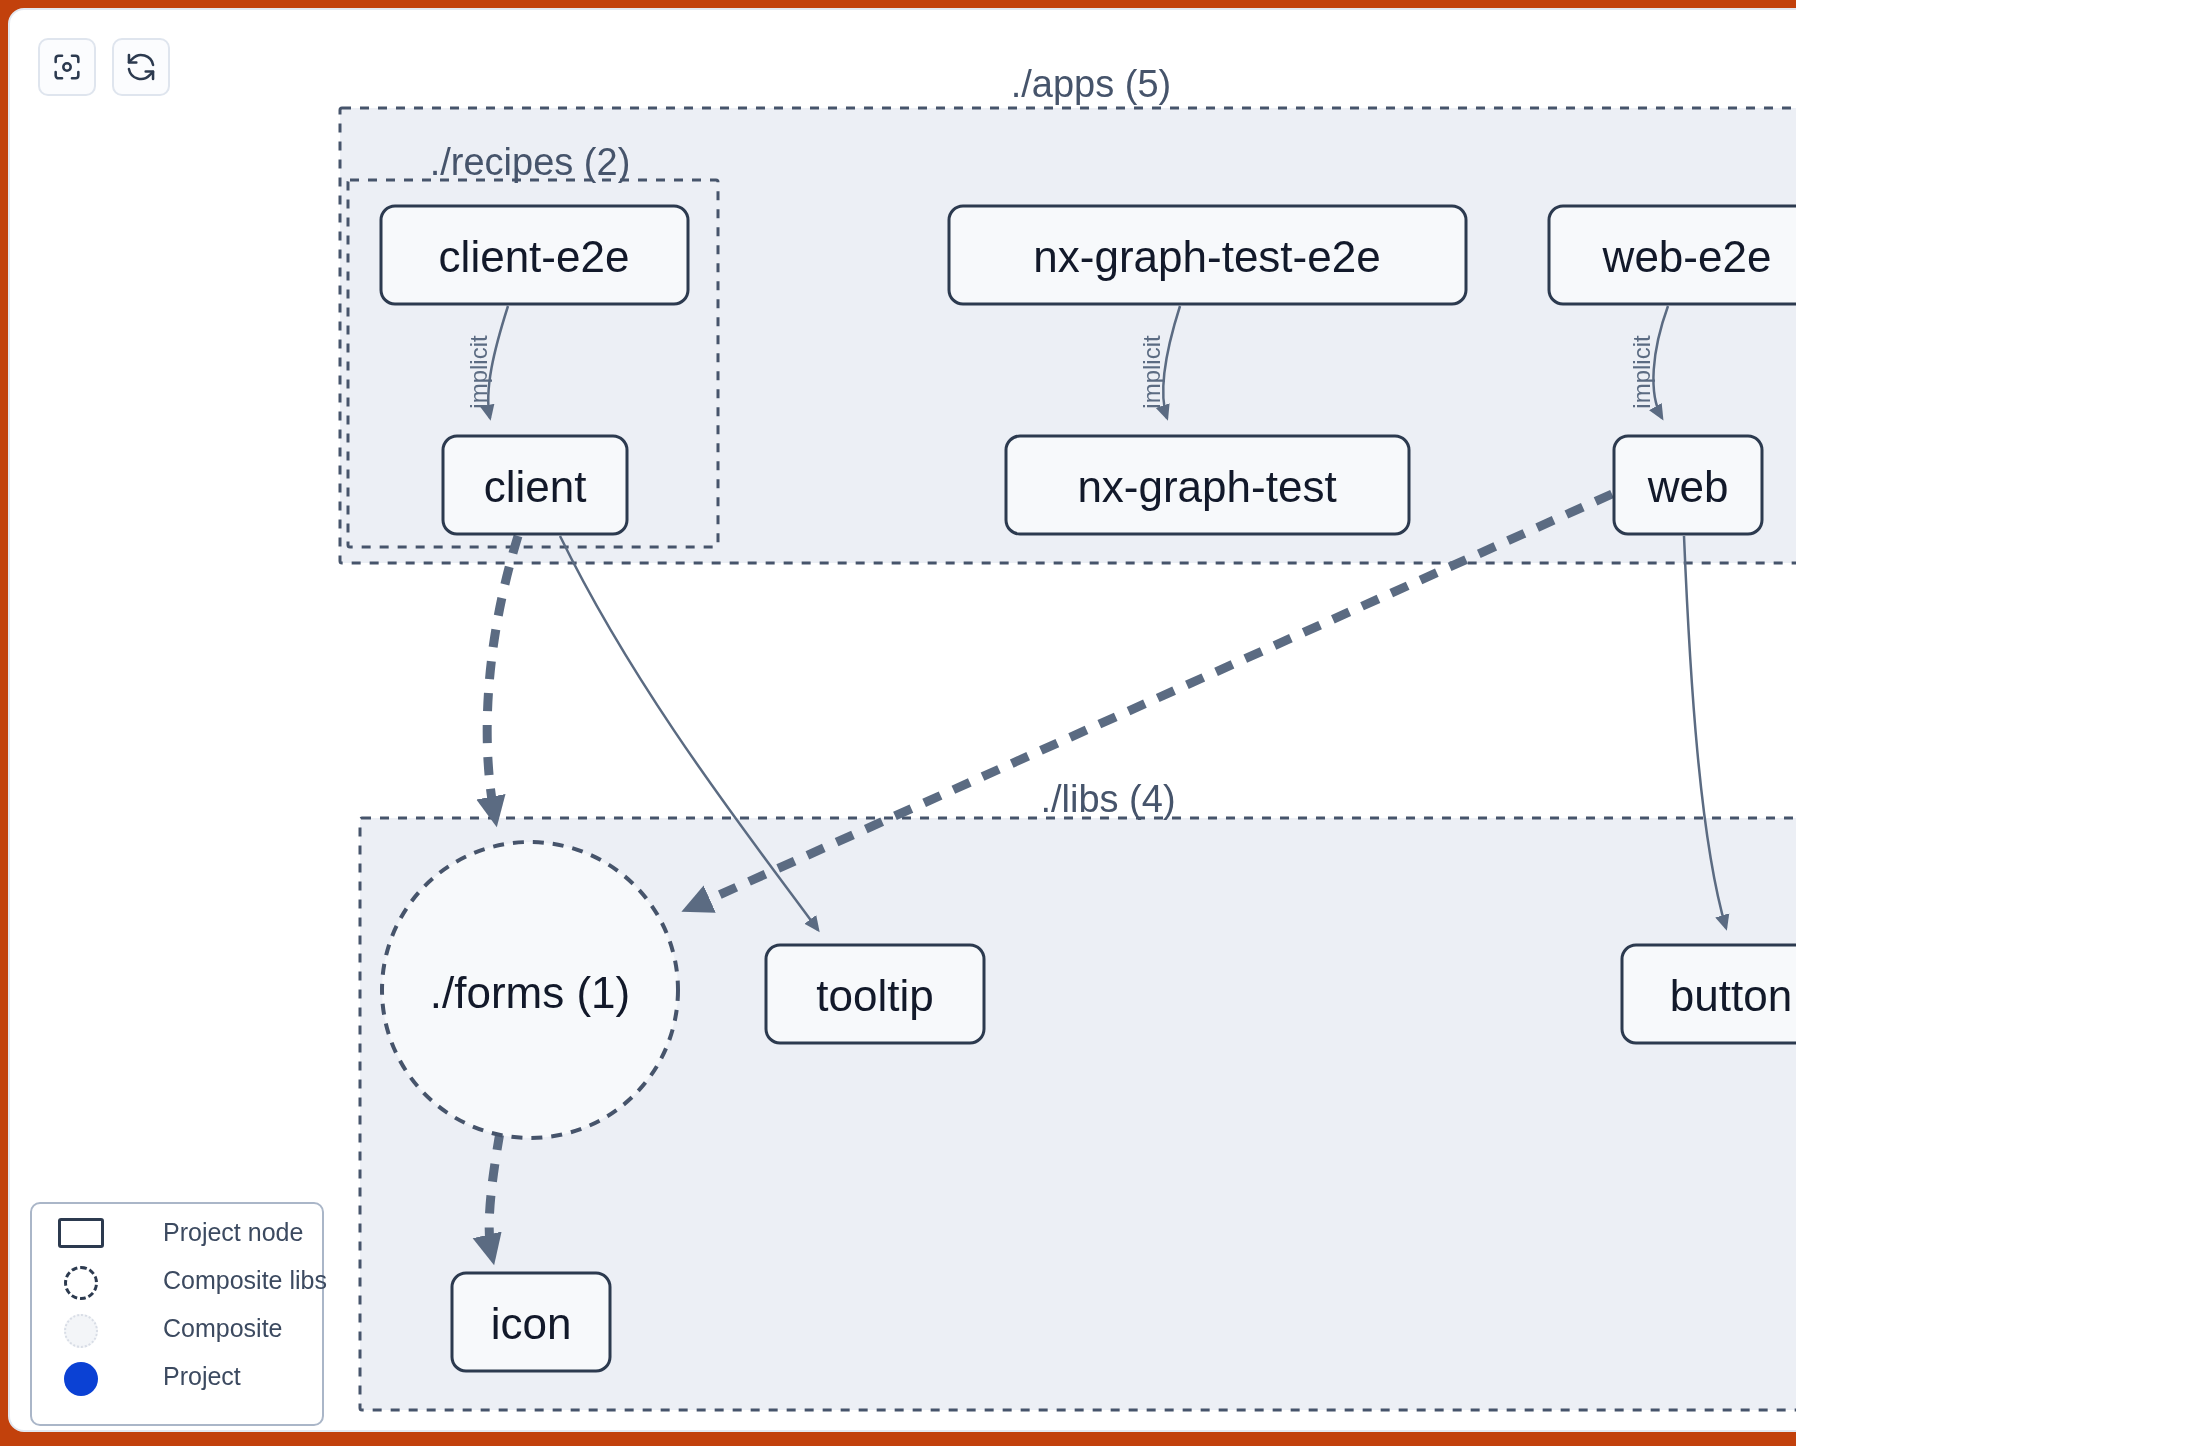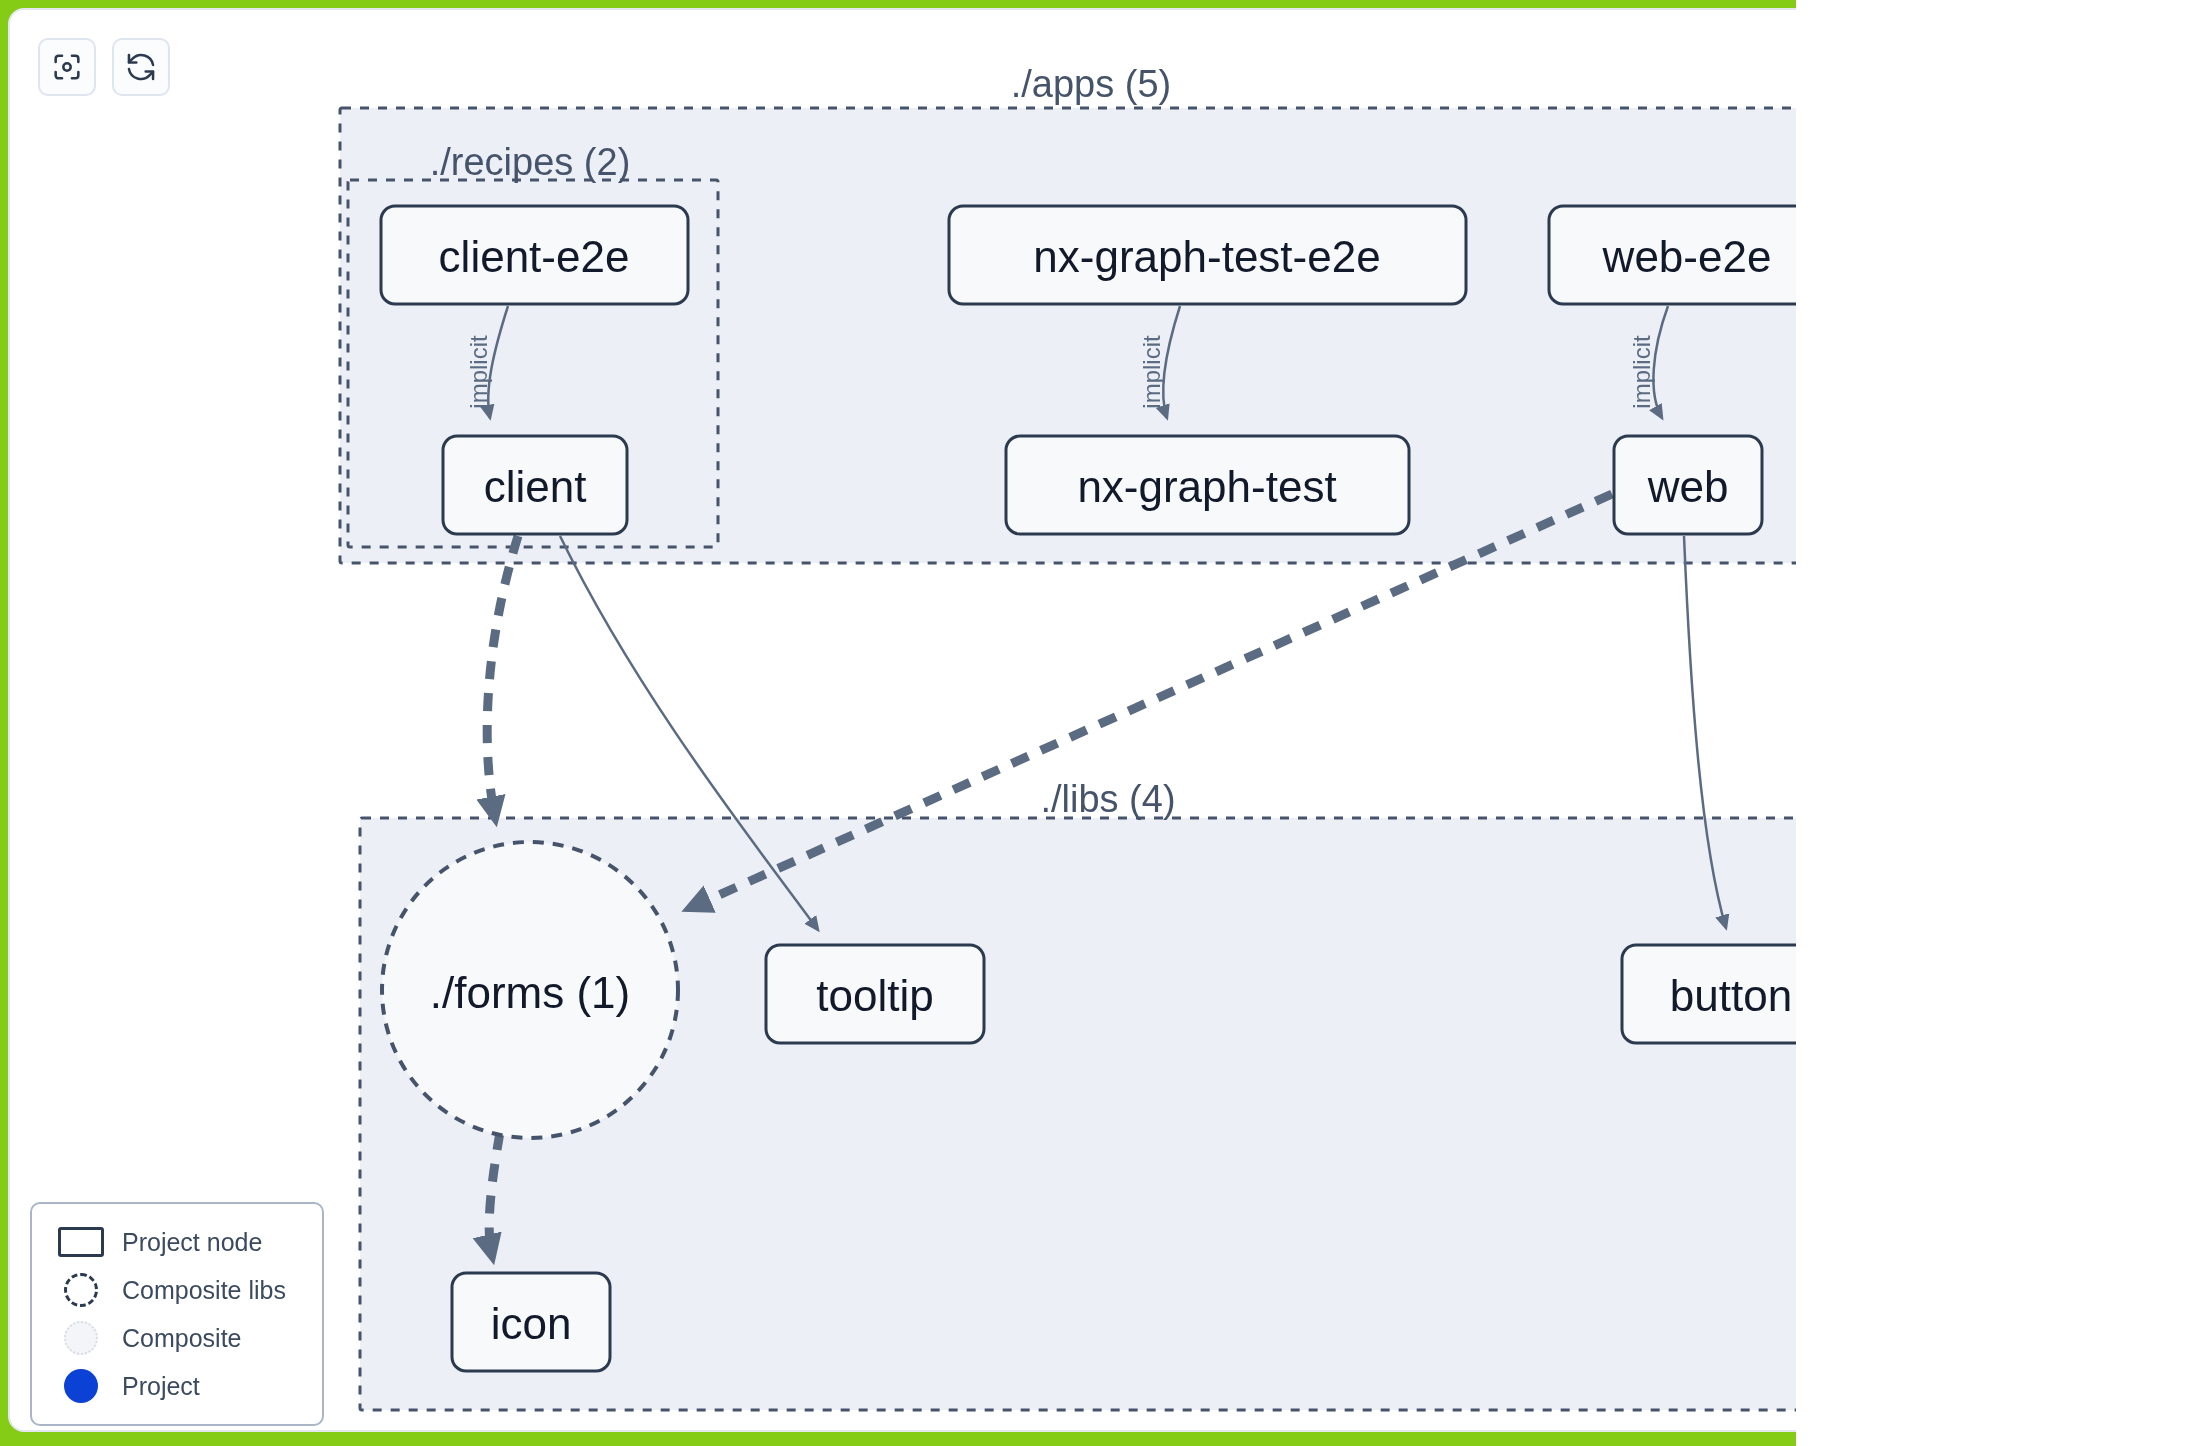--- a/index.html
+++ b/index.html
@@ -5,21 +5,21 @@
   html, body {
     margin: 0;
     padding: 0;
     background: #ffffff;
     font-family: "Liberation Sans", sans-serif;
   }
   #root {
     position: relative;
     width: 1796px;
     height: 1446px;
-    background: #84cc16;
+    background: #c2410c;
     overflow: hidden;
   }
   
   .card-frame {
     position: absolute;
     left: 8px;
     top: 8px;
     width: 2176px;
     height: 1424px;
     border: 2px solid #e3e8f0;
@@ -116,22 +116,23 @@
     width: 294px;
     border: 2px solid #aab6c8;
     border-radius: 10px;
     background: #ffffff;
     padding: 14px 18px;
     box-sizing: border-box;
     z-index: 30;
   }
   .legend-row {
     display: flex;
-    align-items: center;
+    align-items: flex-start;
     height: 48px;
+    gap: 41px;
   }
   .legend-swatch {
     width: 62px;
     flex: 0 0 62px;
     display: flex;
     align-items: center;
     justify-content: center;
   }
   .sw-rect {
     width: 46px;

